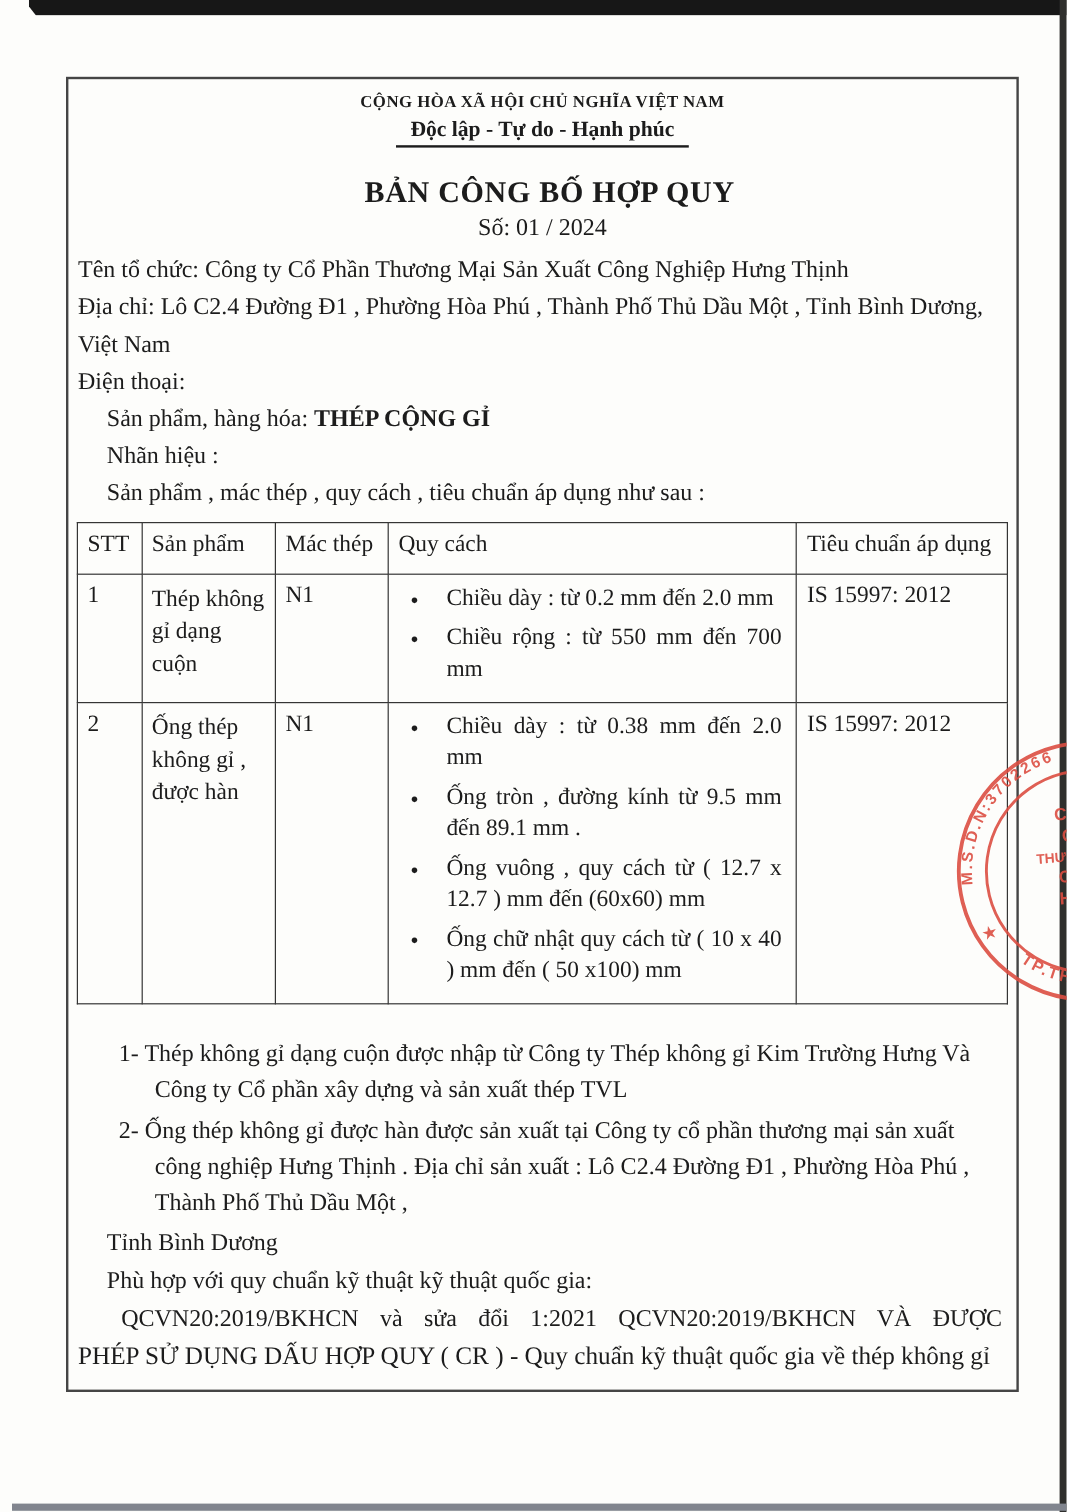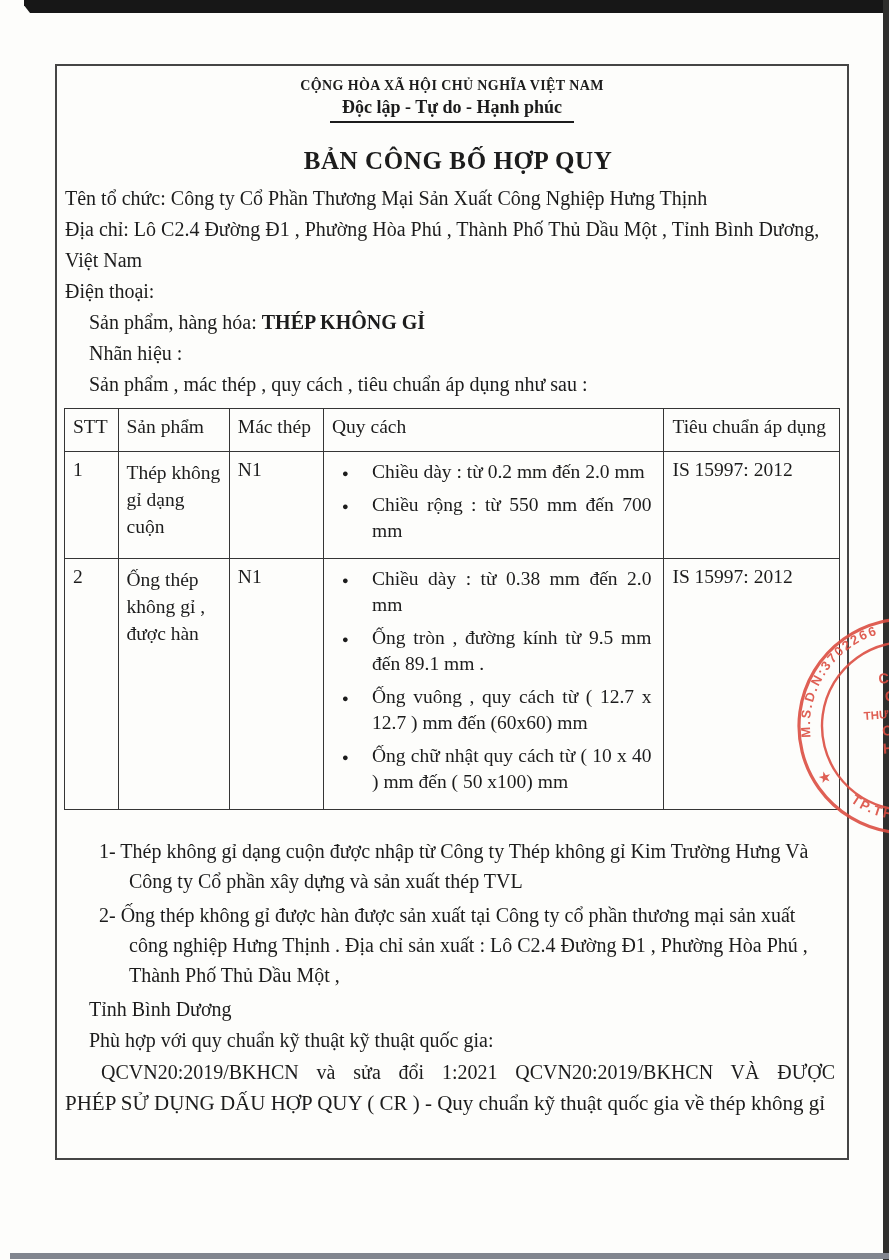--- a/index.html
+++ b/index.html
@@ -88,25 +88,26 @@
   <div class="scan-bottom"></div>
 
   <div class="frame">
 
     <div class="nat-title">CỘNG HÒA XÃ HỘI CHỦ NGHĨA VIỆT NAM</div>
     <div class="motto-wrap">
       <span class="motto">Độc lập - Tự do - Hạnh phúc</span>
     </div>
 
     <div class="doc-title">BẢN CÔNG BỐ HỢP QUY</div>
+    <div class="doc-number">Số: 01 / 2024</div>
 
     <p class="line first-line">Tên tổ chức: Công ty Cổ Phần Thương Mại Sản Xuất Công Nghiệp Hưng Thịnh</p>
     <p class="line">Địa chỉ: Lô C2.4 Đường Đ1 , Phường Hòa Phú , Thành Phố Thủ Dầu Một , Tỉnh Bình Dương, Việt Nam</p>
     <p class="line">Điện thoại:</p>
-    <p class="line indent"><span>Sản phẩm, hàng hóa: </span><span class="bold">THÉP KHÔNG GỈ</span></p>
+    <p class="line indent"><span>Sản phẩm, hàng hóa: </span><span class="bold">THÉP CỘNG GỈ</span></p>
     <p class="line indent">Nhãn hiệu :</p>
     <p class="line indent">Sản phẩm , mác thép , quy cách , tiêu chuẩn áp dụng như sau :</p>
 
     <table class="spec">
       <colgroup>
         <col class="c-stt">
           <col class="c-sp">
           <col class="c-mt">
           <col class="c-qc">
           <col class="c-tc">

